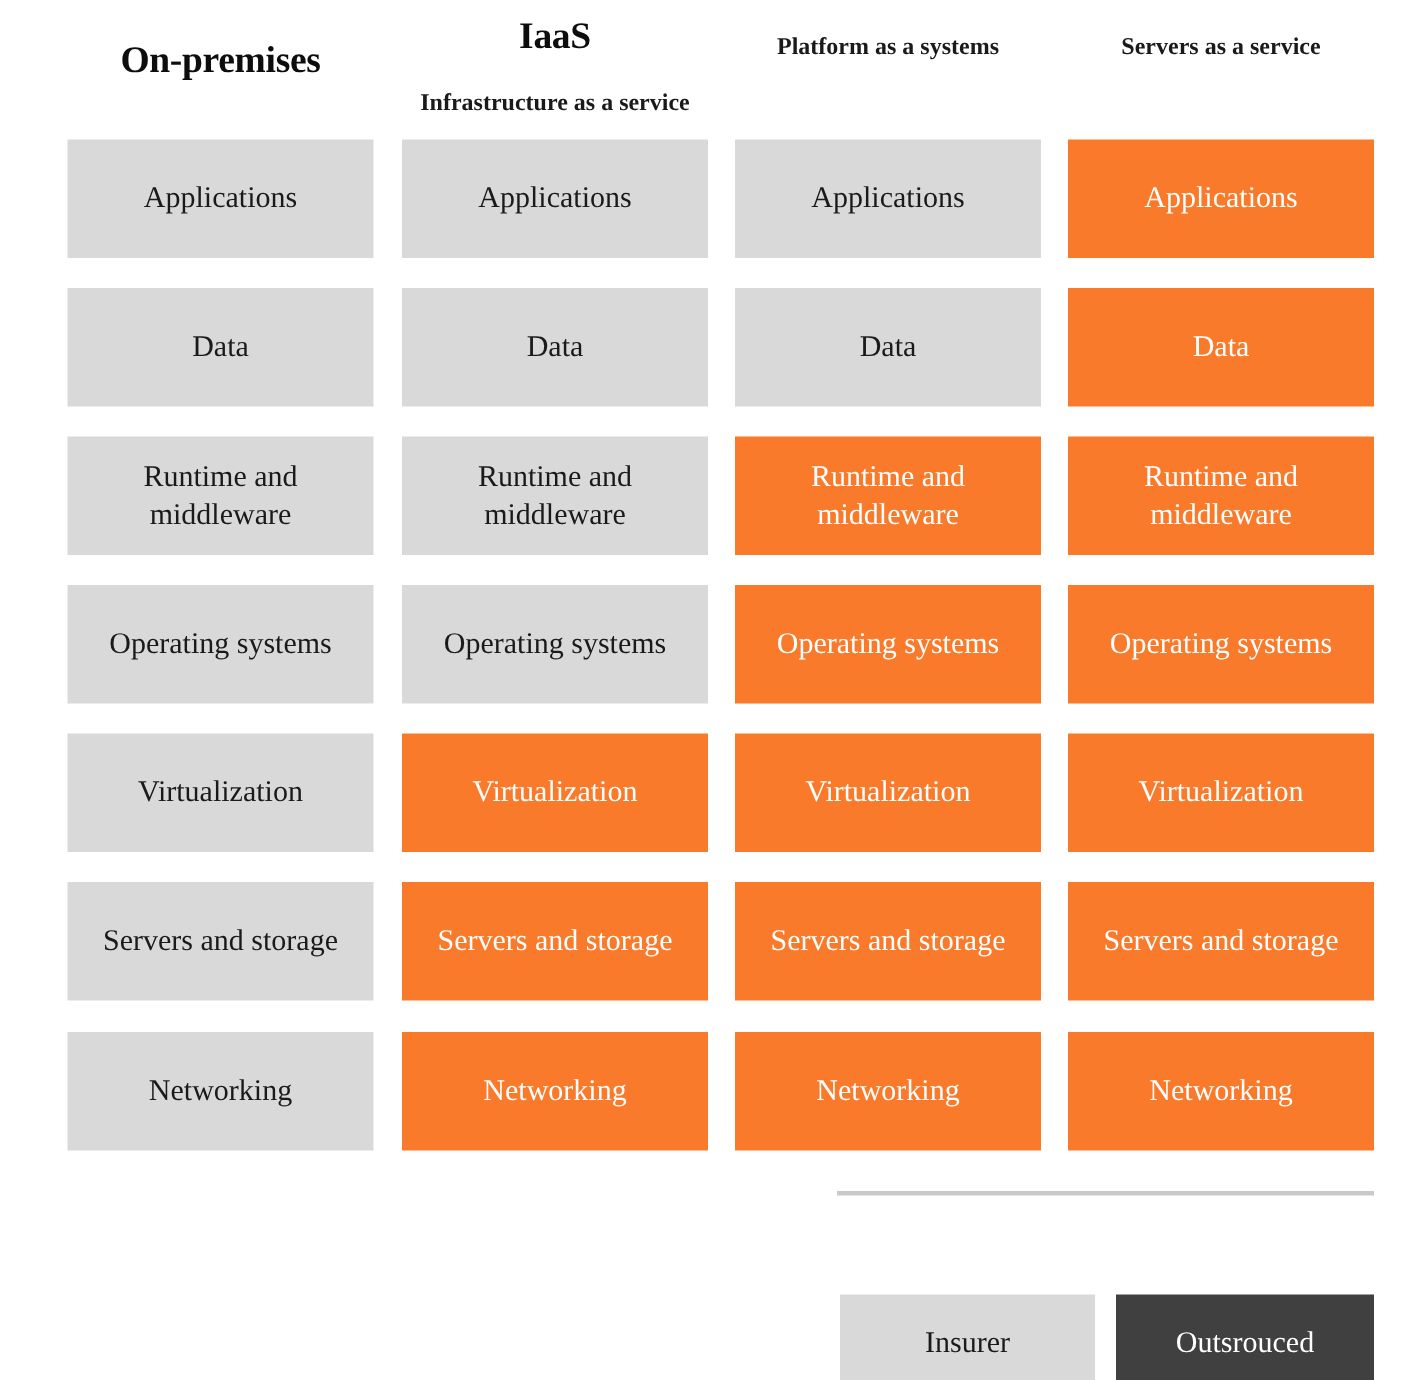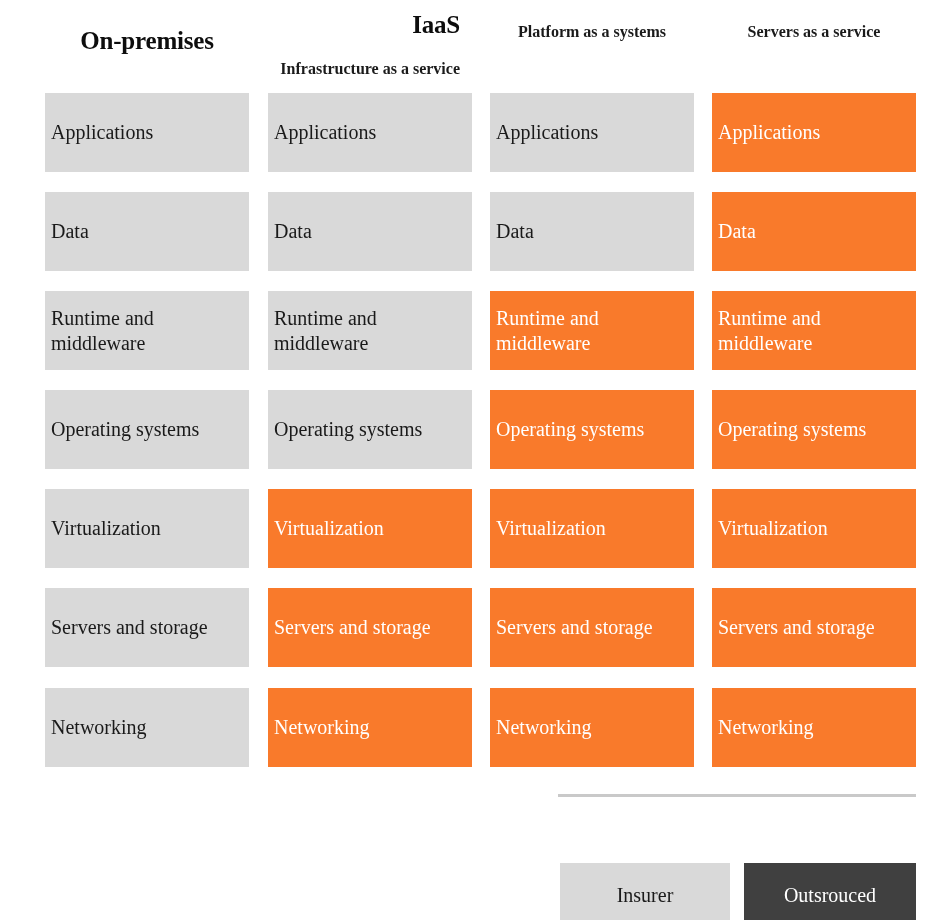--- a/index.html
+++ b/index.html
@@ -49,21 +49,21 @@
   }
 
   
   .cell {
     position: absolute;
     width: 204px;
     height: 79px;
     display: flex;
     align-items: center;
     justify-content: center;
-    text-align: left;
+    text-align: center;
     box-sizing: border-box;
     padding: 0 6px;
     font-size: 20px;
     line-height: 1.22;
   }
   .cell.insurer {
     background: #d9d9d9;
     color: #1a1a1a;
   }
   .cell.outsourced {
@@ -108,21 +108,21 @@
   }
 </style>
 </head>
 <body>
 
 <div id="stage">
   <div id="headers">
       <div class="col-head" style="left: 45px; margin-top: 16px;">
         <div class="col-title">On-premises</div>
       </div>
-      <div class="col-head" style="left: 256px; text-align: right;">
+      <div class="col-head" style="left: 268px;">
         <div class="col-title">IaaS</div>
         <div class="col-sub">Infrastructure as a service</div>
       </div>
       <div class="col-head" style="left: 490px;">
         <div class="col-sub">Platform as a systems</div>
       </div>
       <div class="col-head" style="left: 712px;">
         <div class="col-sub">Servers as a service</div>
       </div>
     </div>

